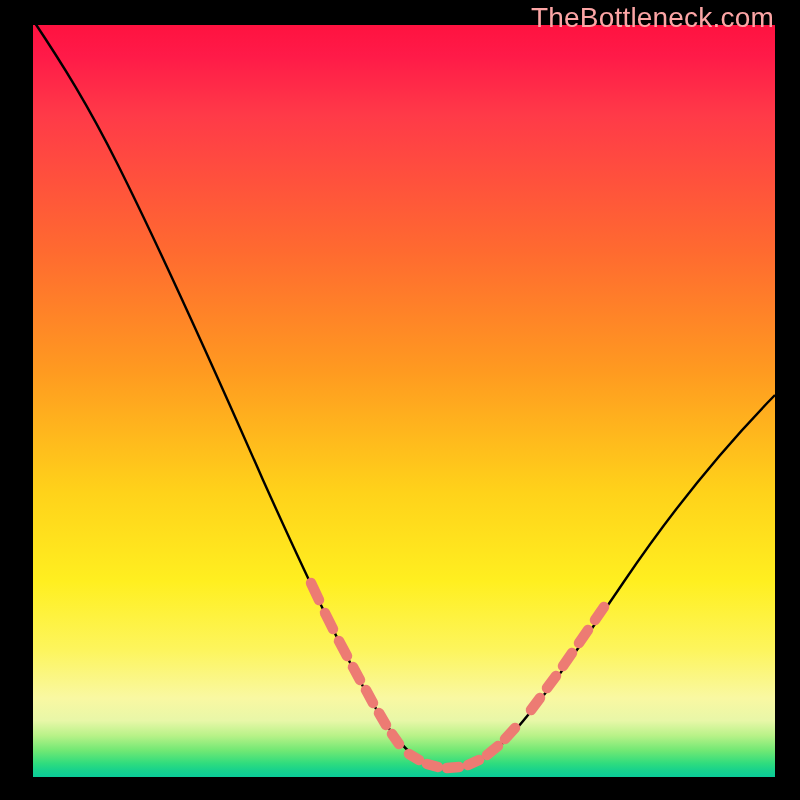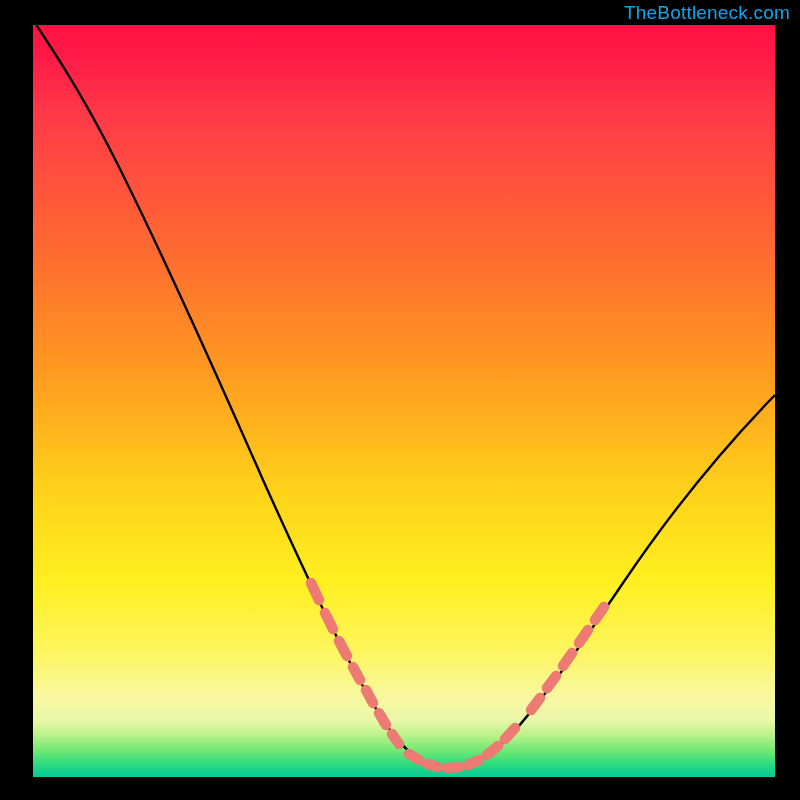--- a/index.html
+++ b/index.html
@@ -49,23 +49,23 @@
     position: absolute;
     left: 0;
     top: 0;
     width: 742px;
     height: 752px;
     overflow: visible;
   }
   .watermark {
     position: absolute;
     top: 2px;
-    right: 10px;
-    color: #0ea5e9;
-    font-size: 19px;
+    right: 26px;
+    color: #fca5a5;
+    font-size: 28px;
     font-weight: 500;
     letter-spacing: 0.2px;
     user-select: none;
   }
 </style>
 </head>
 <body>
 
 <div class="frame">
   <div class="plot-area">

